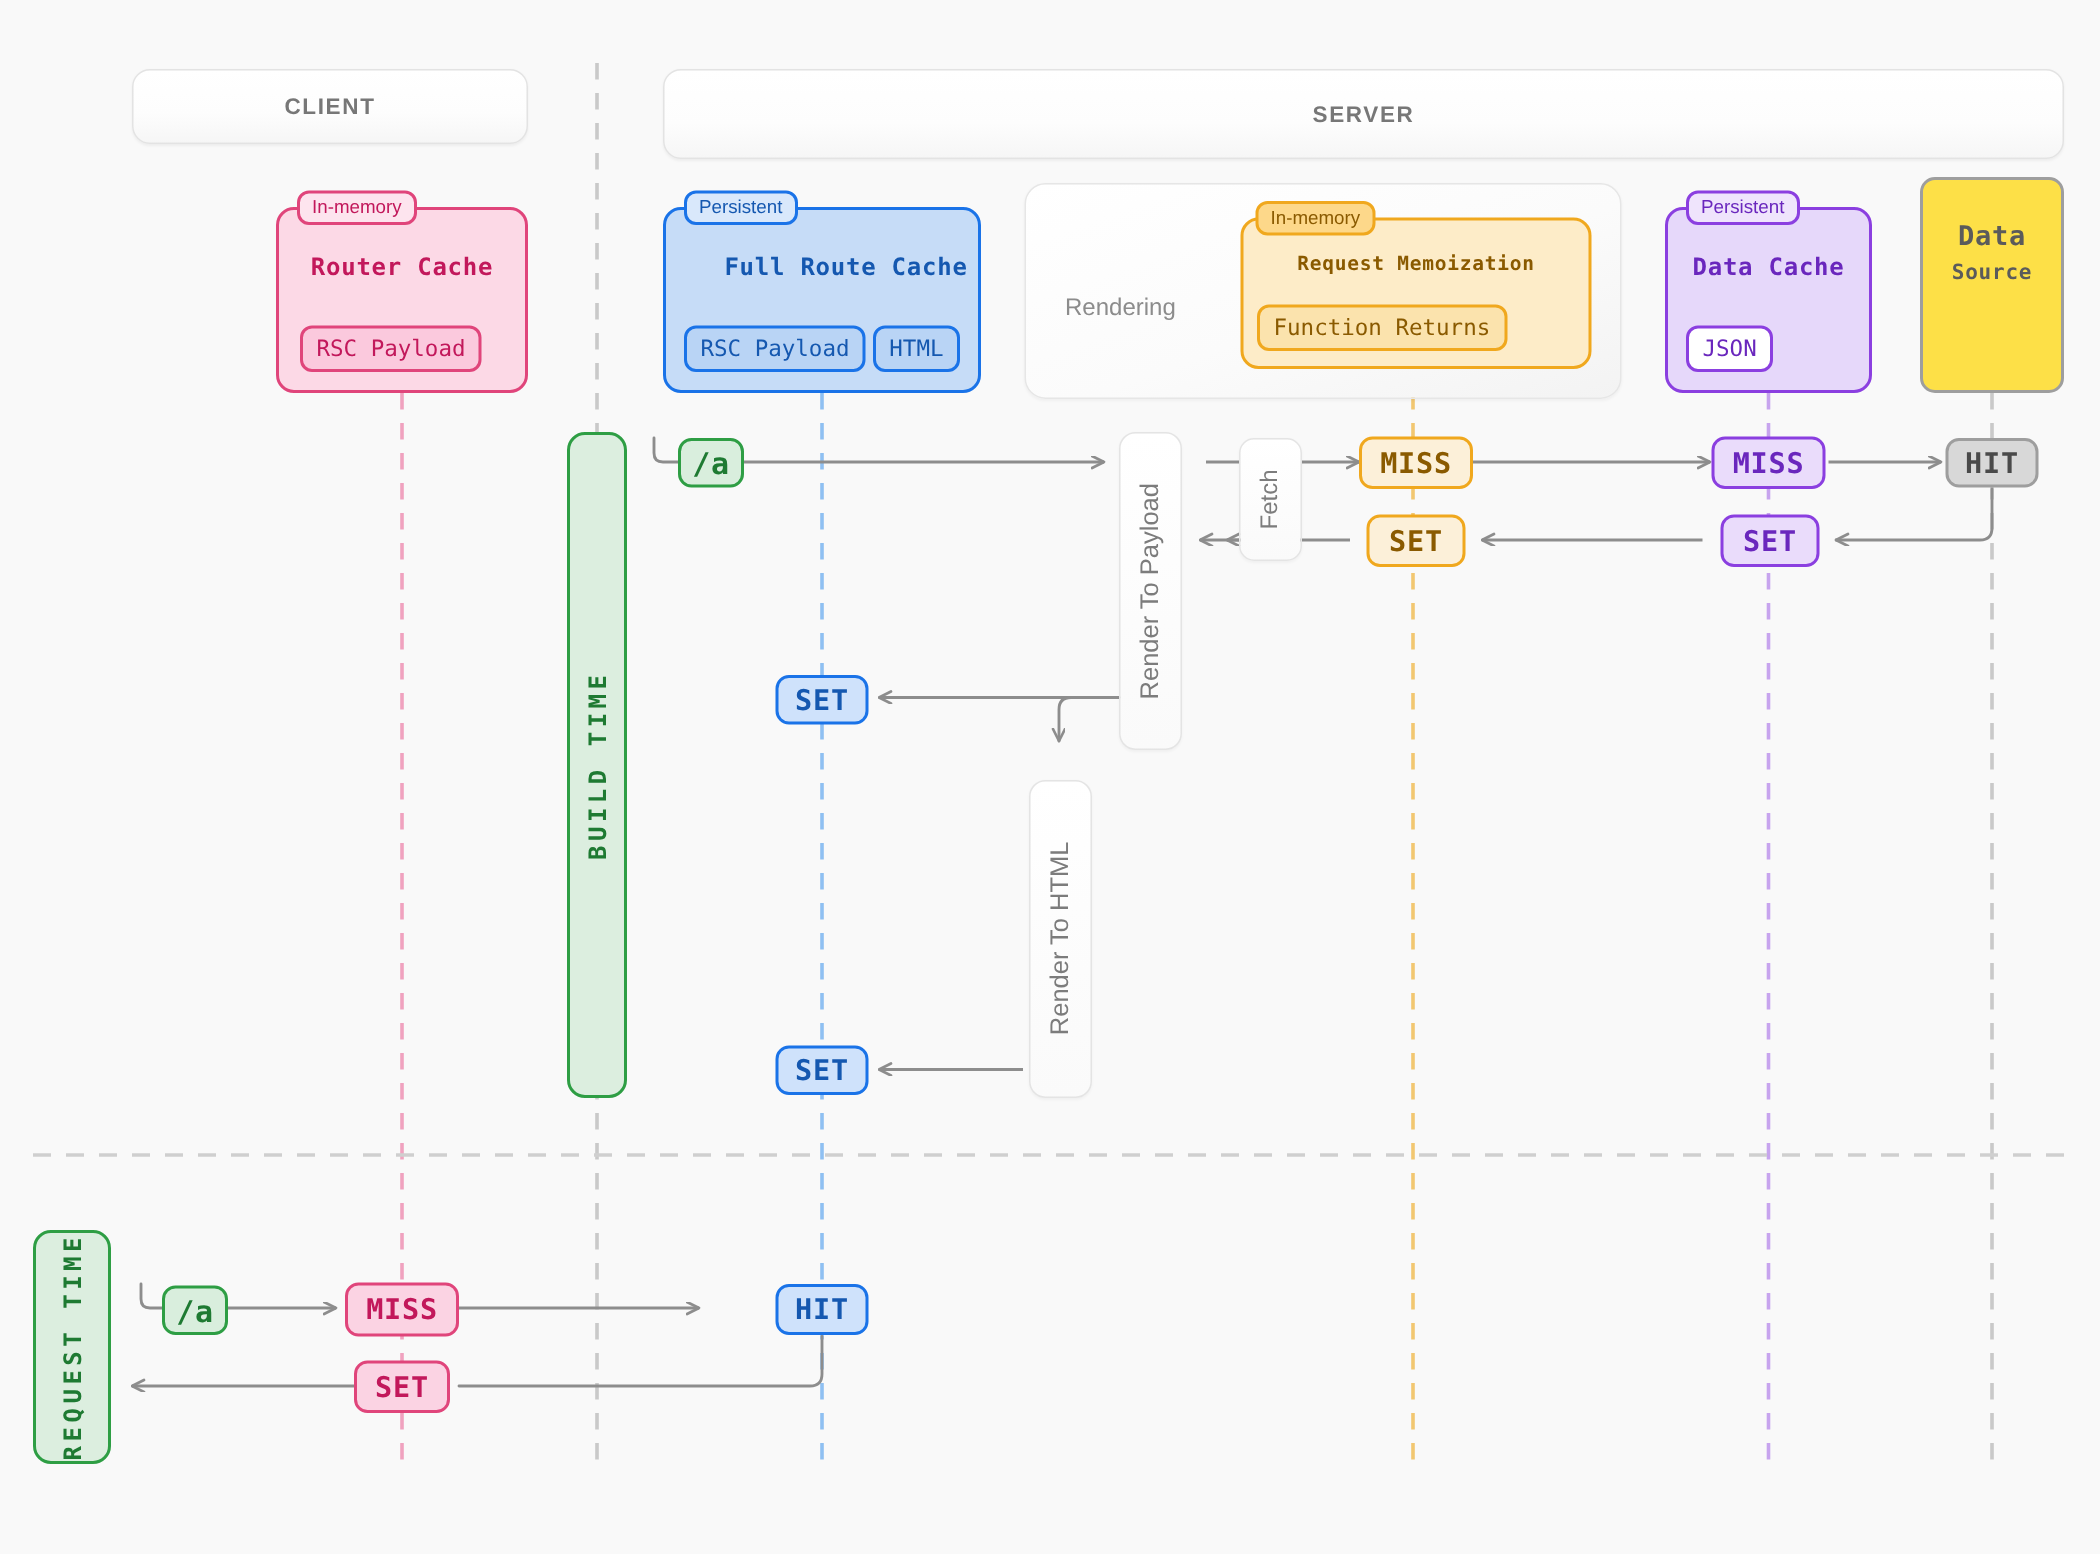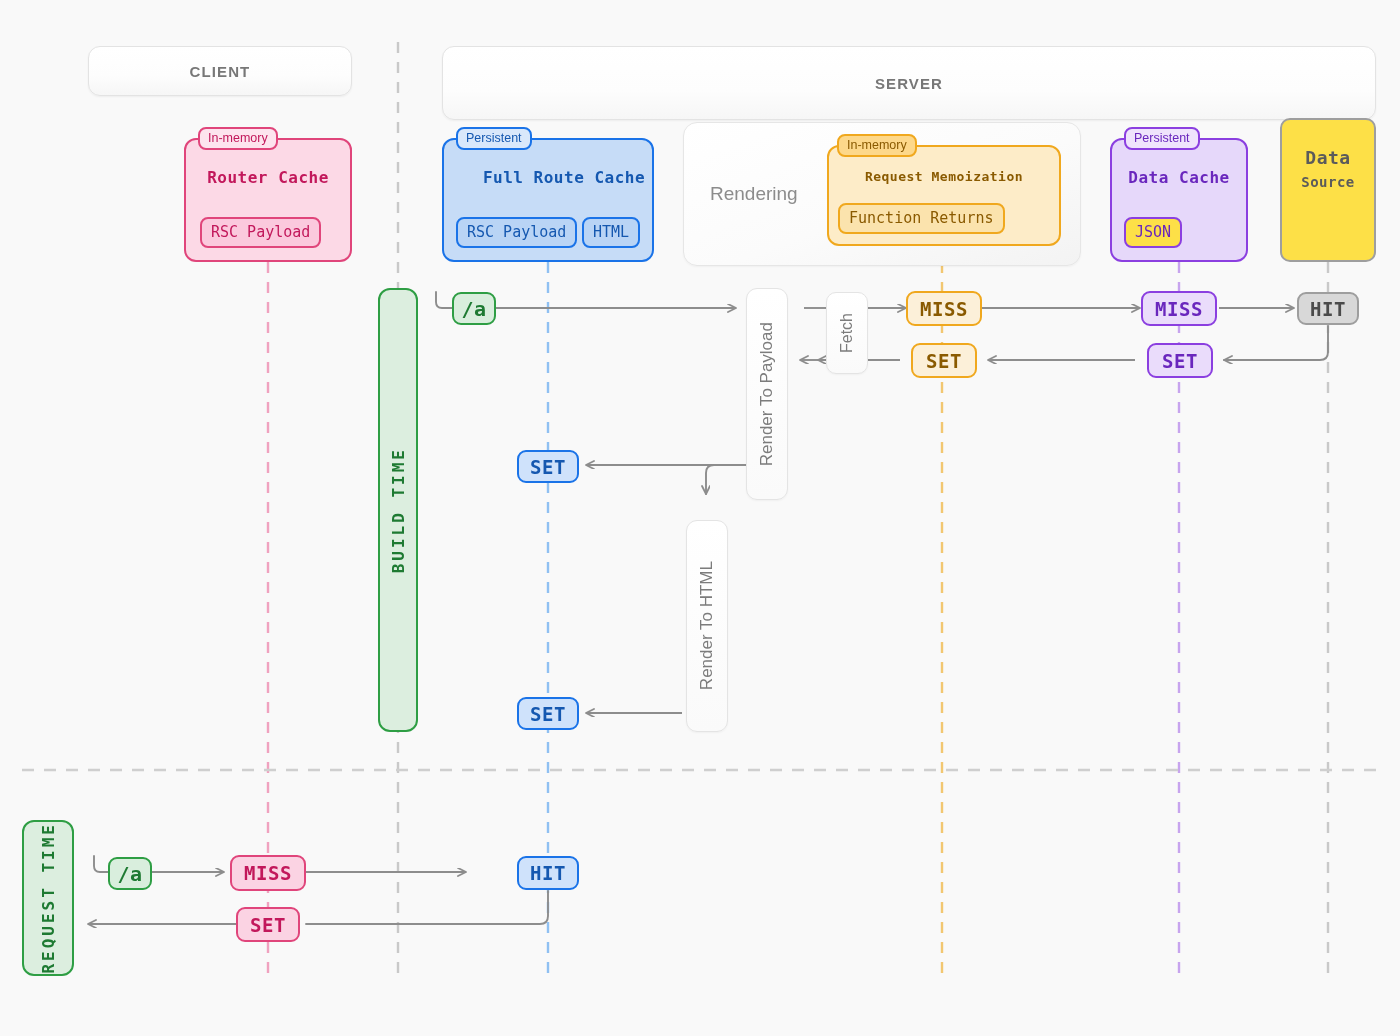--- a/index.html
+++ b/index.html
@@ -74,36 +74,36 @@
   
   .c-orange{border-color:#f0a81e;background:#fdecc8;}
   .t-orange{color:#8a5a00;}
   .b-orange{border-color:#f0a81e;color:#8a5a00;background:#fdd88a;}
   .chip-orange{border-color:#f0a81e;color:#8a5a00;background:#fbe3ad;}
 
   
   .c-purple{border-color:#8b3fe0;background:#e6d8fa;}
   .t-purple{color:#6a27bd;}
   .b-purple{border-color:#8b3fe0;color:#6a27bd;background:#efe4fc;}
-  .chip-purple{border-color:#8b3fe0;color:#6a27bd;background:#fde047;}
+  .chip-purple{border-color:#8b3fe0;color:#6a27bd;background:#ffffff;}
 
   
   .c-gray{border-color:#9e9e9e;background:#fde047;}
   .t-gray{color:#5b5b5b;}
 
   
   .rendering-box{
     position:absolute;
     border:1px solid #e6e6e6;
     border-radius:14px;
     background:linear-gradient(160deg,#ffffff 0%,#fbfbfb 55%,#f3f3f3 100%);
     box-shadow:0 1px 2px rgba(0,0,0,.04);
   }
   .rendering-label{
-    position:absolute;color:#8c8c8c;font-size:19px;
+    position:absolute;color:#8c8c8c;font-size:16px;margin-top:14px;
   }
 
   
   .pill{
     position:absolute;
     border-width:2.5px;border-style:solid;border-radius:9px;
     font-family:"DejaVu Sans Mono","Liberation Mono",monospace;
     font-size:19px;font-weight:bold;
     display:flex;align-items:center;justify-content:center;
     letter-spacing:.5px;
@@ -201,21 +201,21 @@
     <path d="M94,856 L94,866 Q94,872 100,872 L108,872" fill="none" stroke="#8d8d8d" stroke-width="1.9" stroke-linecap="round"></path>
     <line x1="152" y1="872" x2="224" y2="872" stroke="#8d8d8d" stroke-width="1.9" marker-end="url(#ah)"></line>
     <line x1="306" y1="872" x2="466" y2="872" stroke="#8d8d8d" stroke-width="1.9" marker-end="url(#ah)"></line>
     <path d="M548,891 L548,916 Q548,924 540,924 L306,924" fill="none" stroke="#8d8d8d" stroke-width="1.9" stroke-linecap="round"></path>
     <line x1="236" y1="924" x2="88" y2="924" stroke="#8d8d8d" stroke-width="1.9" marker-end="url(#ah)"></line>
   </svg>
 
   <div class="abs lane-head" style="left:88px;top:46px;width:264px;height:50px;">
     <span>CLIENT</span>
   </div>
-  <div class="abs lane-head" style="left:442px;top:46px;width:934px;height:74px;">
+  <div class="abs lane-head" style="left:442px;top:46px;width:934px;height:60px;">
     <span>SERVER</span>
   </div>
 
   <div class="card c-pink" style="left:184px;top:138px;width:168px;height:124px;">
     <div class="badge b-pink">In-memory</div>
     <div class="card-title t-pink">Router Cache</div>
     <div class="chip chip-pink" style="left:14px;bottom:12px;">RSC Payload</div>
   </div>
 
   <div class="card c-blue" style="left:442px;top:138px;width:212px;height:124px;">

